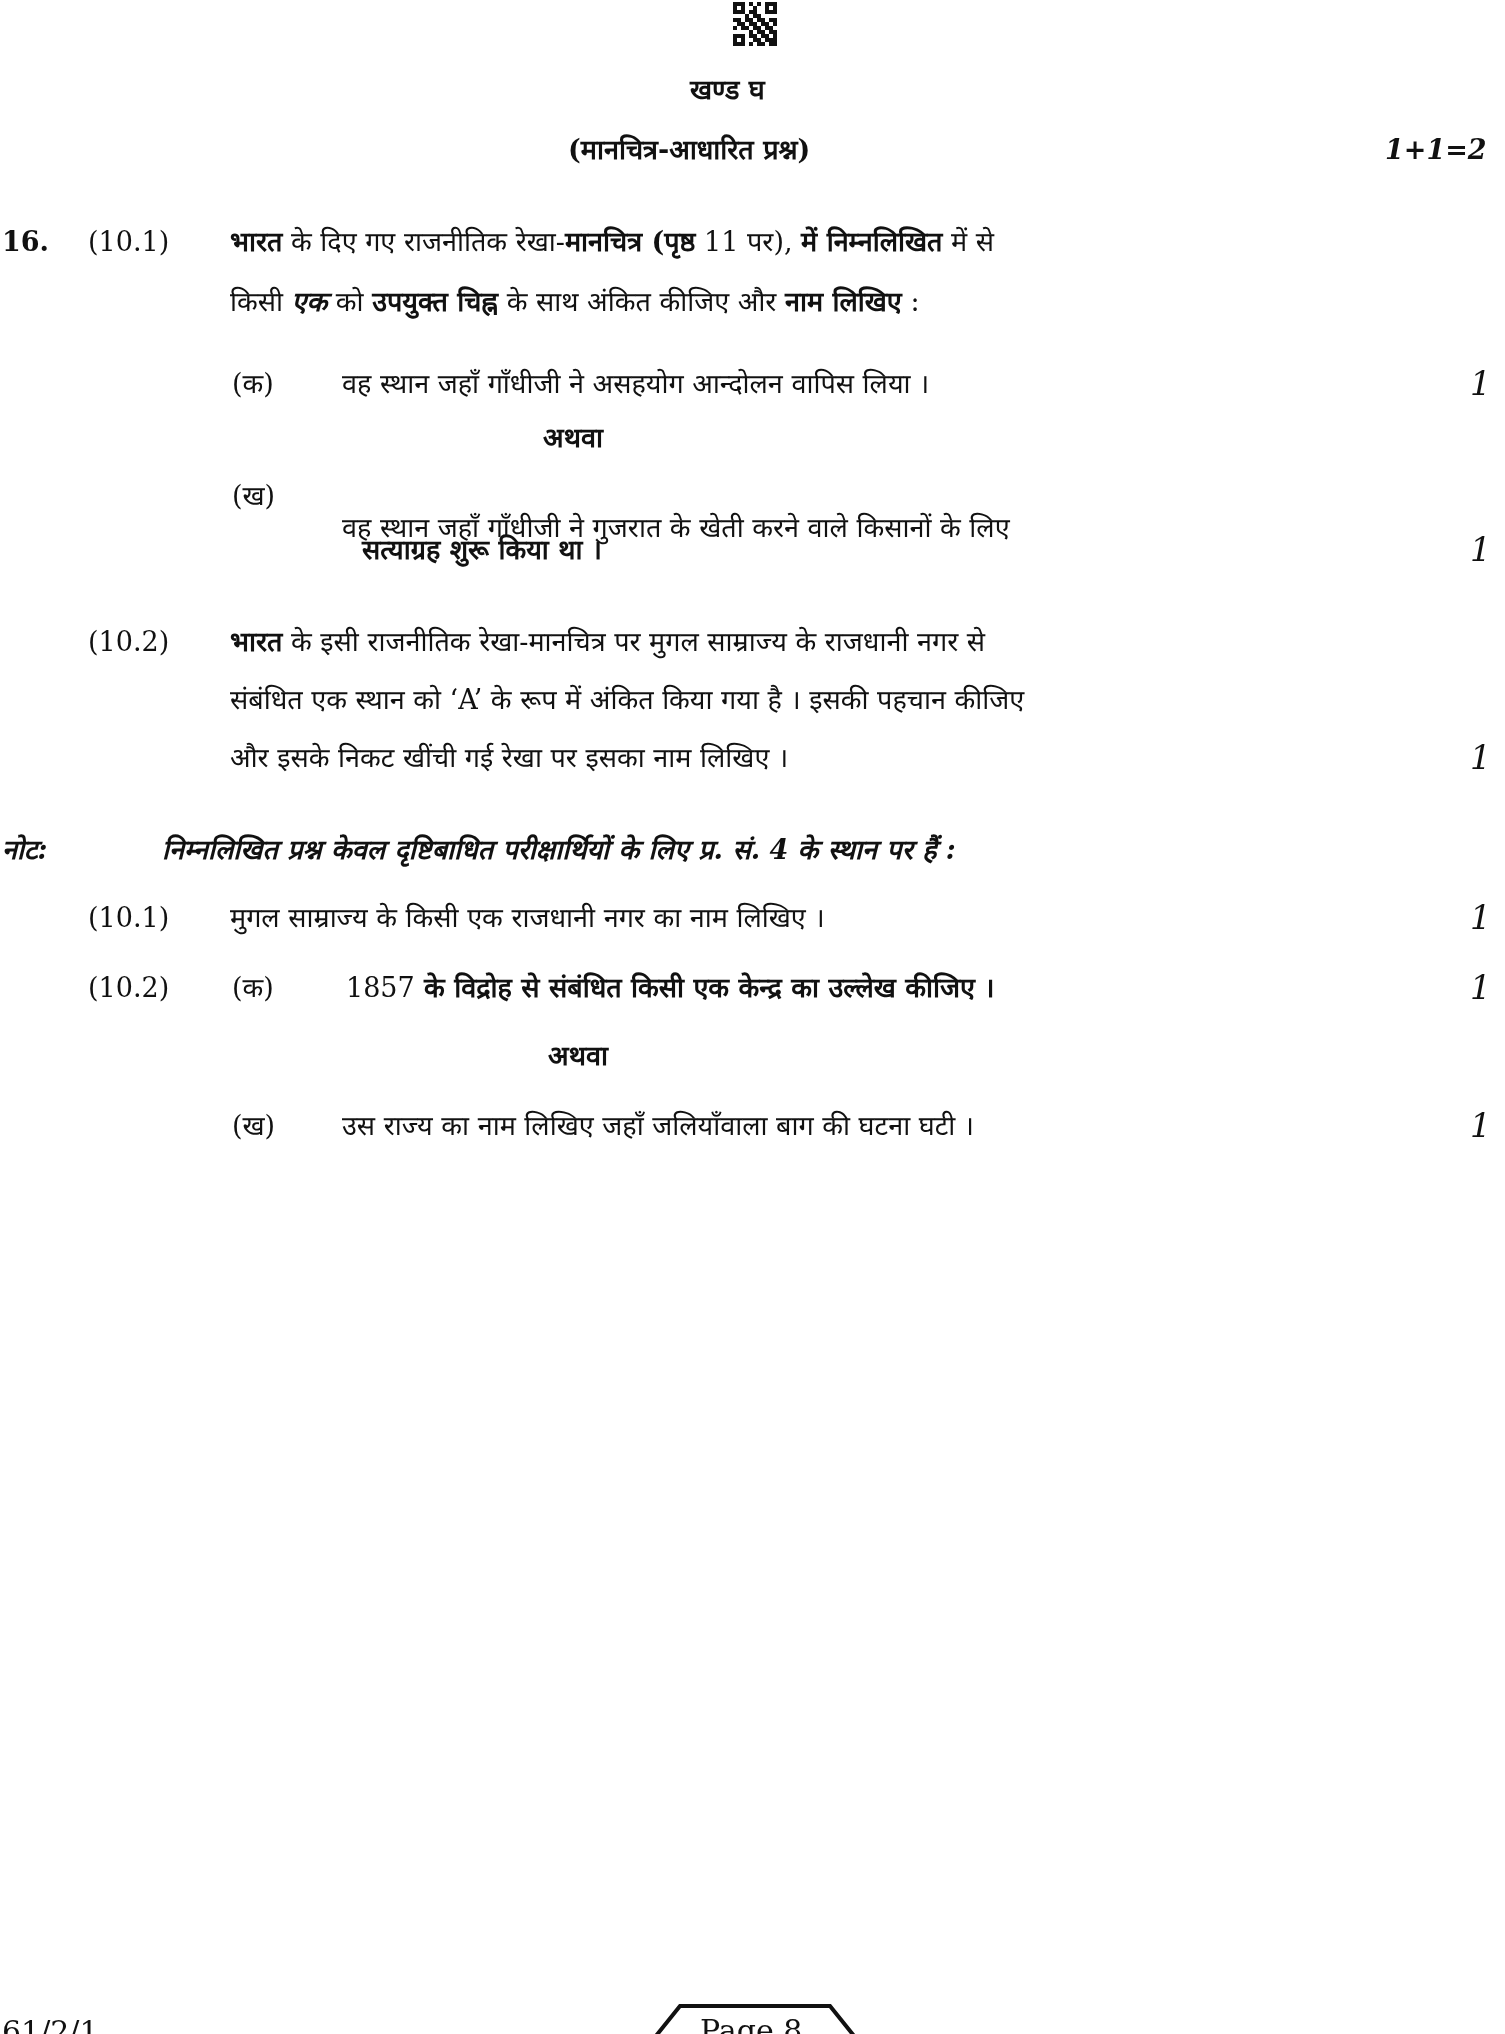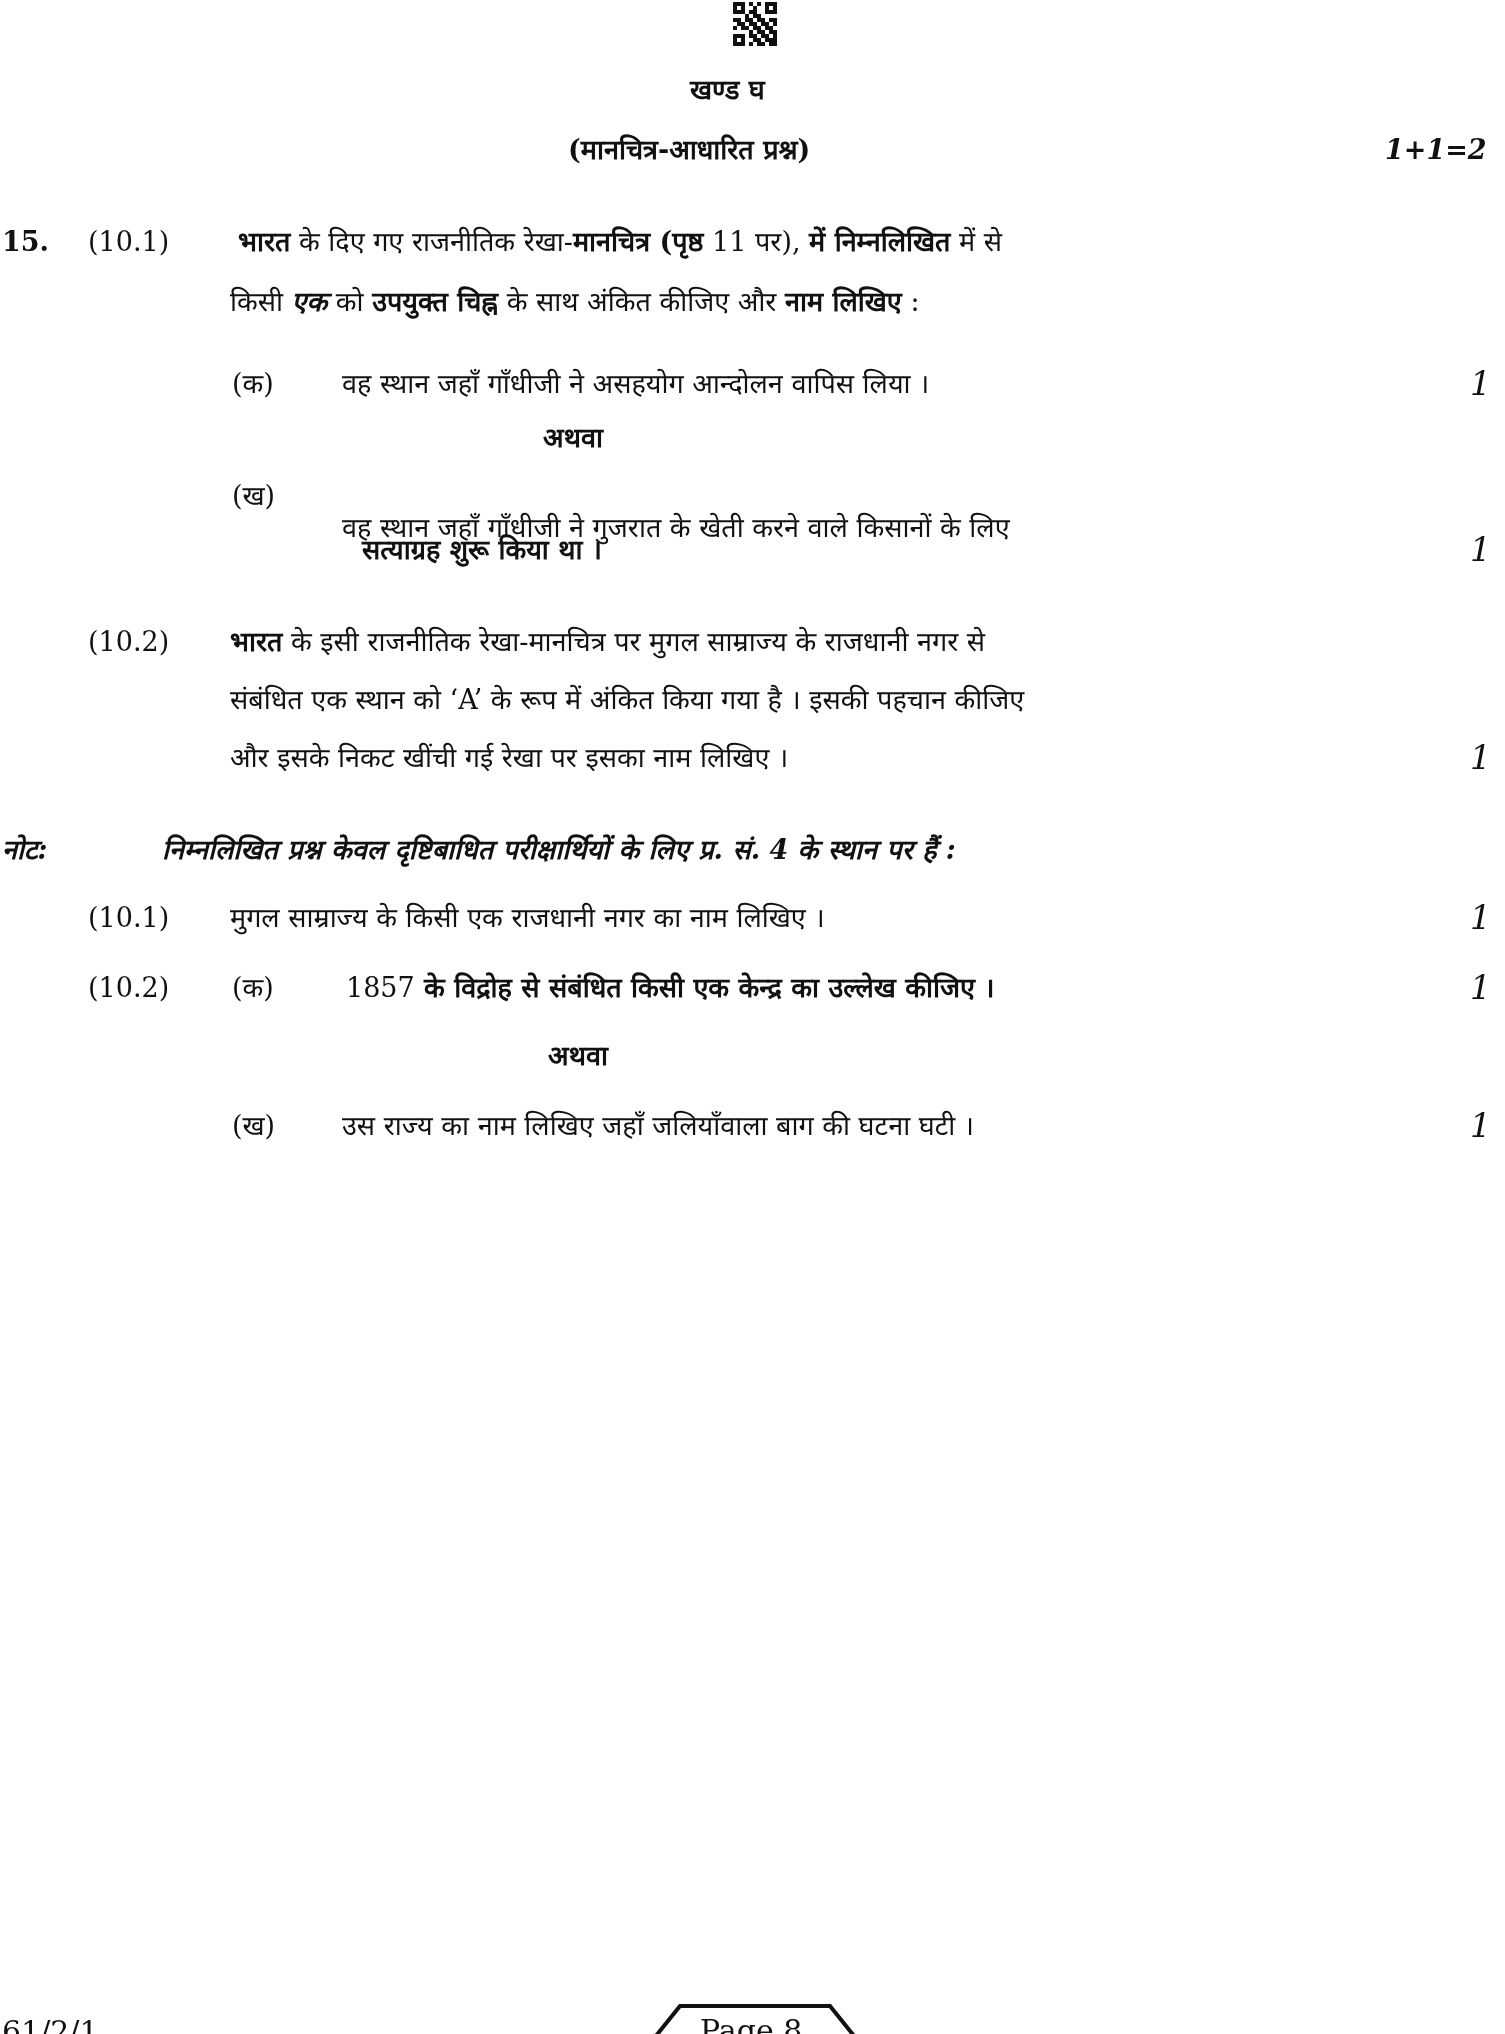--- a/index.html
+++ b/index.html
@@ -149,24 +149,24 @@
     <span class="k"></span>
     <span></span>
     <span class="k"></span>
     <span class="k"></span>
 </div>
 
 <div class="abs txt b" style="left:690px; top:70px;">खण्ड घ</div>
 <div class="abs txt b" style="left:568px; top:130px;">(मानचित्र-आधारित प्रश्न)</div>
 <div class="abs txt bi" style="left:1385px; top:130px;">1+1=2</div>
 
-<div class="abs txt b" style="left:2px; top:222px;">15.</div>
+<div class="abs txt b" style="left:2px; top:222px;">16.</div>
 <div class="abs txt" style="left:88px; top:222px;">(10.1)</div>
 
-<div class="abs txt" style="left:230px; top:222px;margin-left:8px;">
+<div class="abs txt" style="left:230px; top:222px;">
   <span class="b">भारत</span><span> के दिए गए राजनीतिक रेखा-</span><span class="b">मानचित्र (पृष्ठ</span><span> 11 पर), </span><span class="b">में निम्नलिखित</span><span> में से</span>
 </div>
 <div class="abs txt" style="left:230px; top:282px;">
   <span>किसी </span><span class="bi">एक</span><span> को </span><span class="b">उपयुक्त चिह्न</span><span> के साथ अंकित कीजिए और </span><span class="b">नाम लिखिए</span><span> :</span>
 </div>
 
 <div class="abs txt" style="left:232px; top:364px;">(क)</div>
 <div class="abs txt" style="left:342px; top:364px;">वह स्थान जहाँ गाँधीजी ने असहयोग आन्दोलन वापिस लिया ।</div>
 <div class="marks" style="top:364px;">1</div>
 

